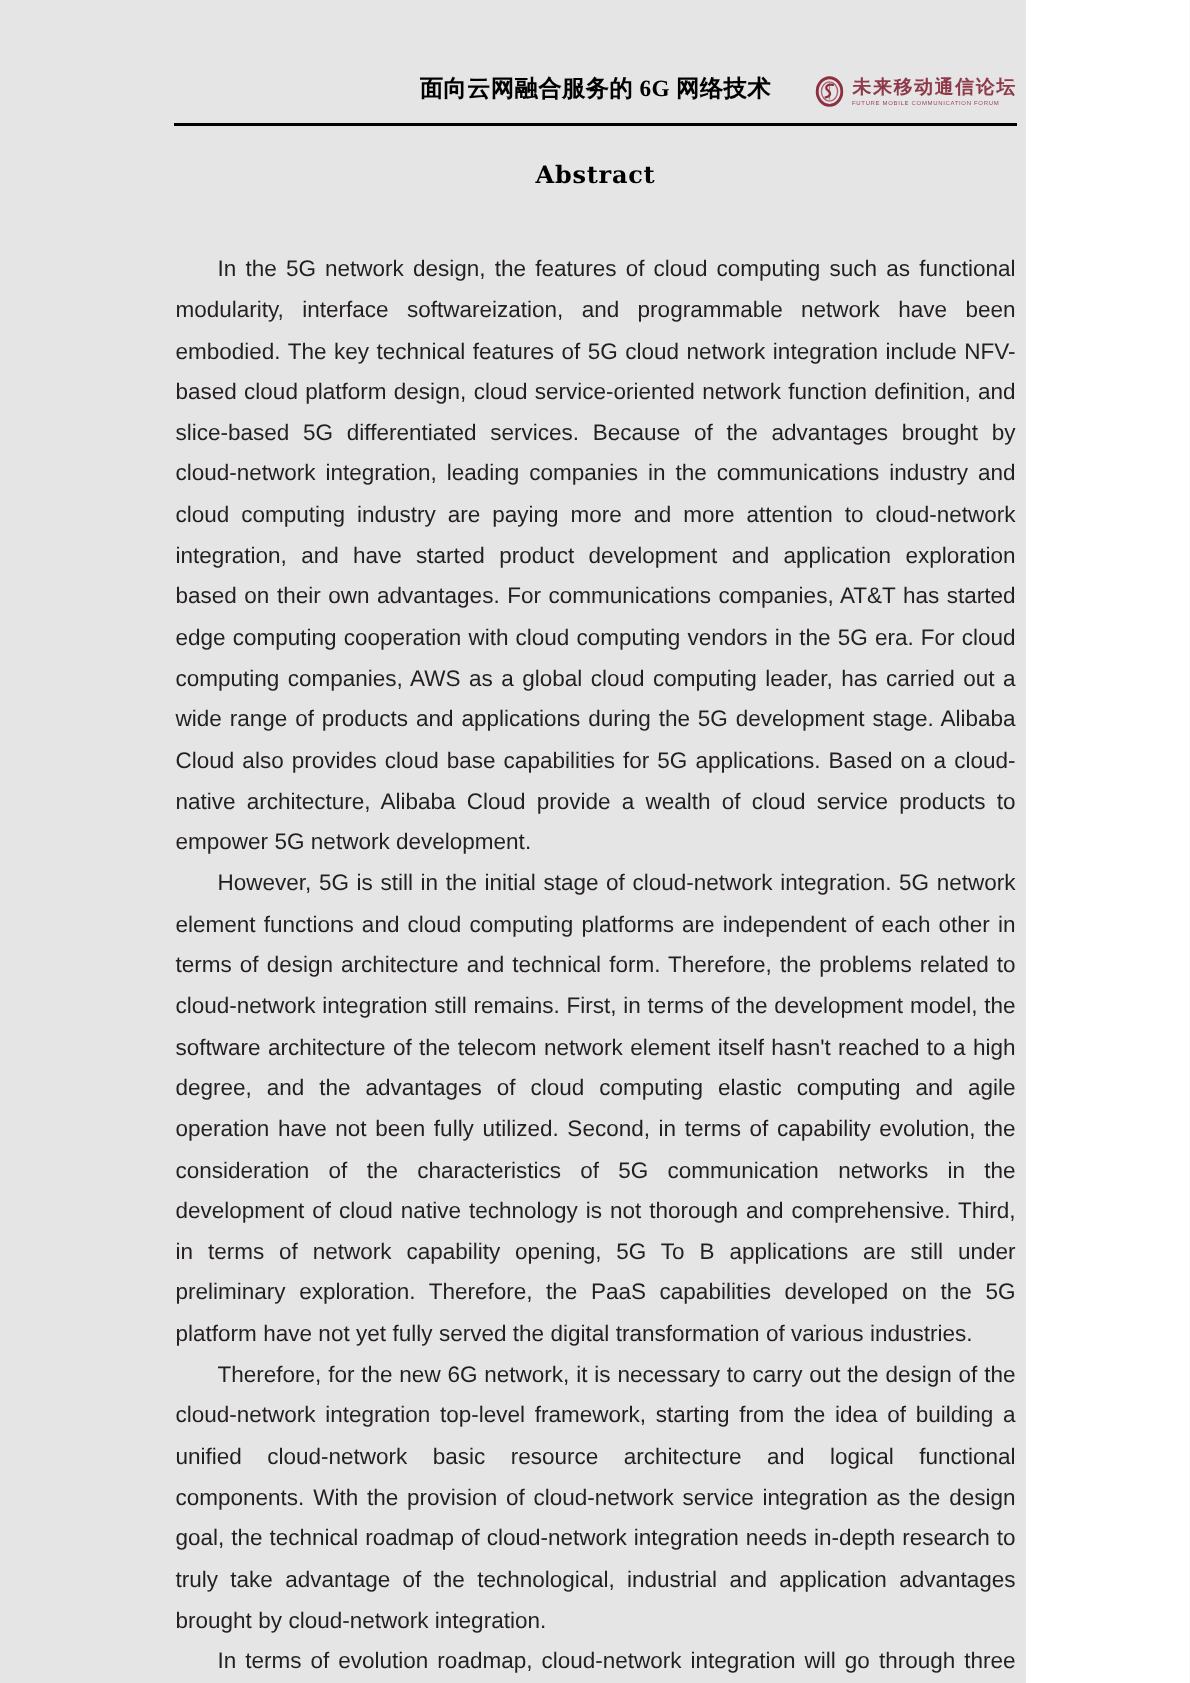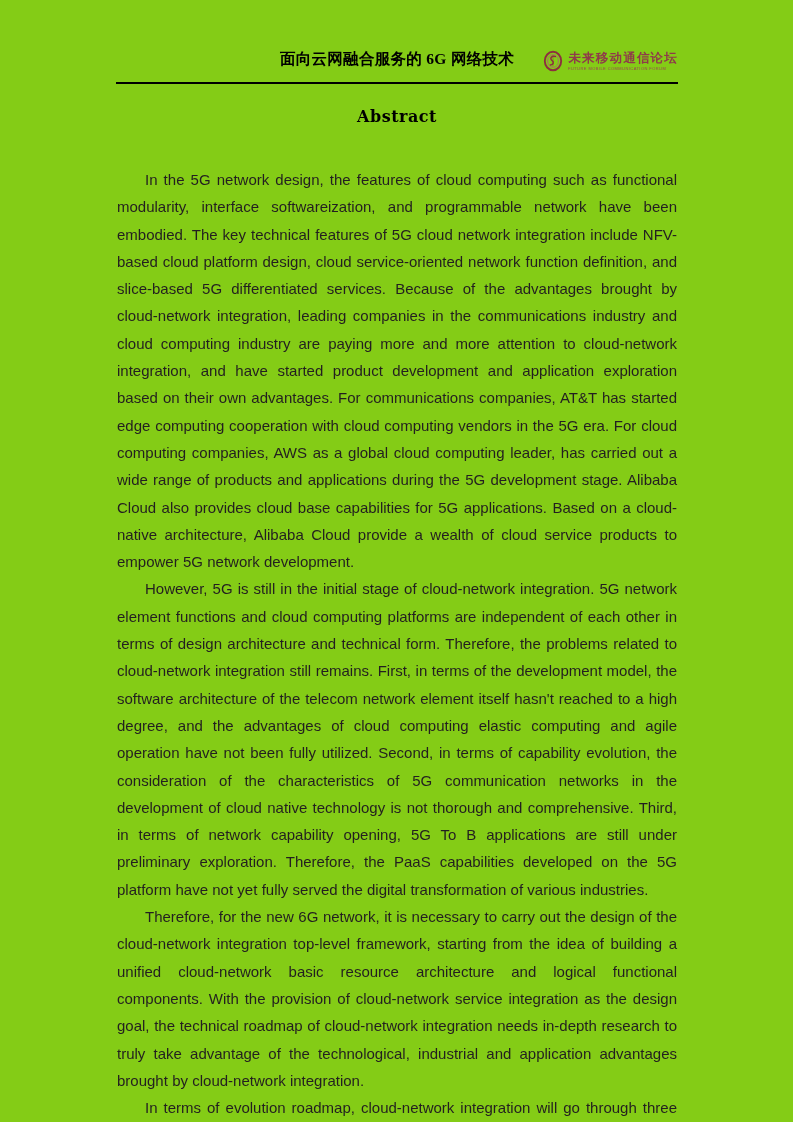--- a/index.html
+++ b/index.html
@@ -12,23 +12,23 @@
     height: 1122px;
     font-family: "Liberation Sans", sans-serif;
     color: #231f20;
     overflow: hidden;
     position: relative;
   }
 
   .page {
     position: absolute;
     top: 0; left: 0;
-    width: 793px;
+    width: 684px;
     height: 1122px;
-    background: #84cc16;
+    background: #e5e5e5;
   }
 
   
   .header {
     position: absolute;
     left: 116px;
     top: 46px;
     width: 562px;
     height: 38px;
   }

